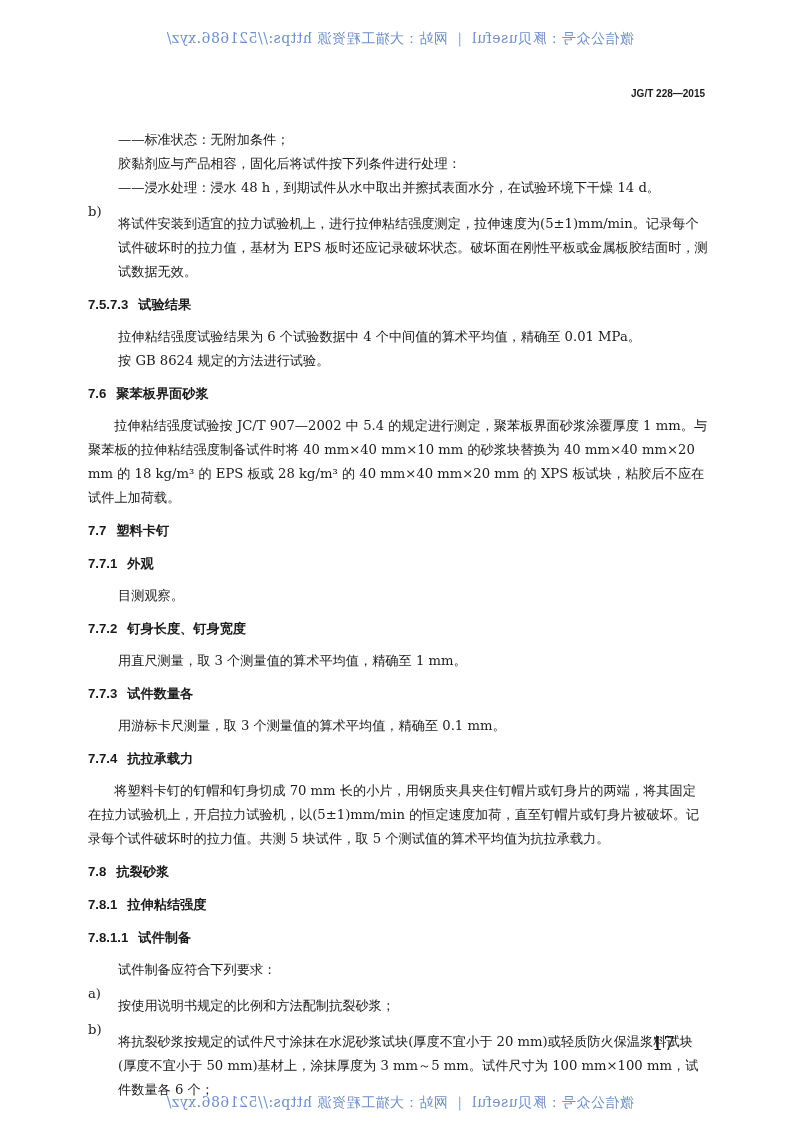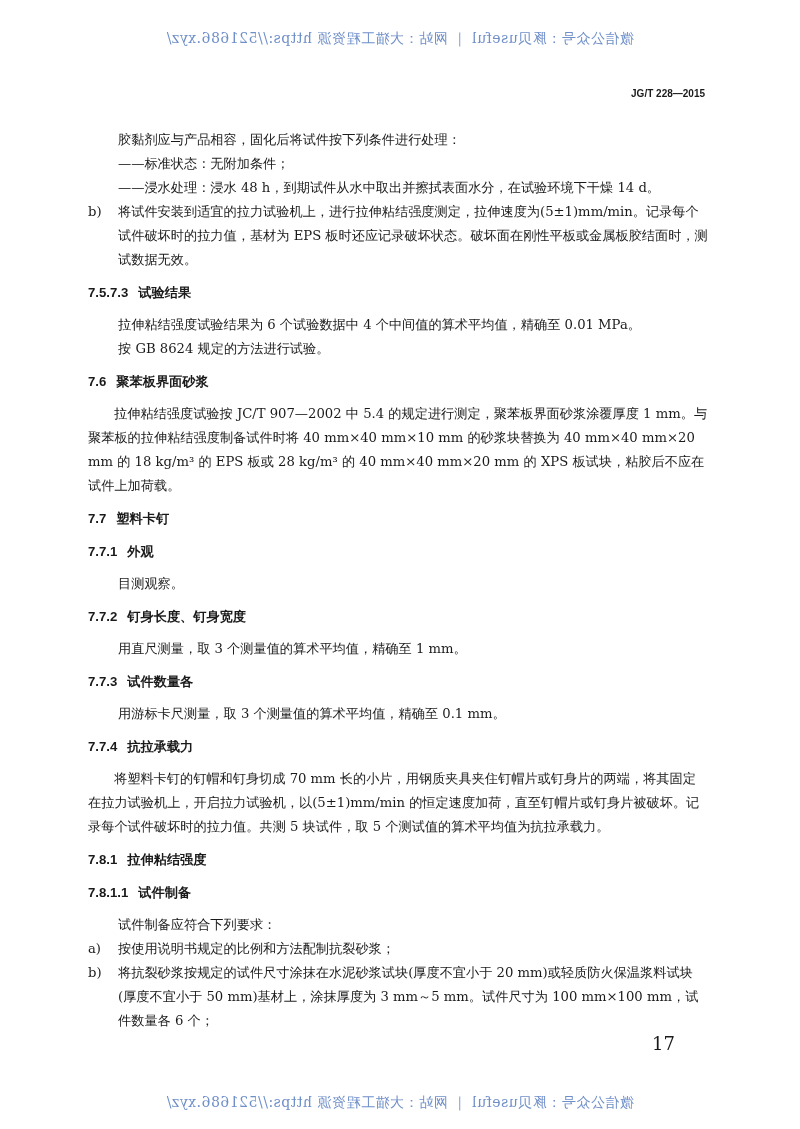--- a/index.html
+++ b/index.html
@@ -10,34 +10,34 @@
         font-family:"DejaVu Serif",serif; letter-spacing:0.5px; }
   .wm.top { top:30px; }
   .wm.bottom { top:1094px; }
   .std-code { position:absolute; top:88px; right:95px; font-family:"Liberation Sans",sans-serif;
               font-weight:bold; font-size:10px; }
   .content { position:absolute; left:88px; top:128px; width:620px; font-size:13.2px; line-height:24px; }
   .p { margin:0; }
   .indent { padding-left:30px; }
   .item { display:flex; }
   .item .lbl { width:30px; flex:none; }
-  .item .txt { flex:1; }
+  .item .txt { flex:1;margin-top:12px; }
   .head { font-family:"Liberation Sans",sans-serif; font-weight:bold; font-size:13.2px; margin:9px 0 8px 0; }
   .head .num { display:inline-block; margin-right:10px; }
   .pageno { position:absolute; top:1033px; right:125px; font-size:18px; }
 </style>
 </head>
 <body>
 
 <div class="wm top">微信公众号：豚贝useful ｜ 网站：大猫工程资源 https://521686.xyz/</div>
 <div class="std-code">JG/T 228—2015</div>
 
 <div class="content">
+  <p class="p indent">——标准状态：无附加条件；</p>
   <p class="p indent">胶黏剂应与产品相容，固化后将试件按下列条件进行处理：</p>
-  <p class="p indent">——标准状态：无附加条件；</p>
   <p class="p indent">——浸水处理：浸水 48 h，到期试件从水中取出并擦拭表面水分，在试验环境下干燥 14 d。</p>
   <div class="item">
     <span class="lbl">b)</span>
     <span class="txt">将试件安装到适宜的拉力试验机上，进行拉伸粘结强度测定，拉伸速度为(5±1)mm/min。记录每个试件破坏时的拉力值，基材为 EPS 板时还应记录破坏状态。破坏面在刚性平板或金属板胶结面时，测试数据无效。</span>
   </div>
 
   <div class="head"><span class="num">7.5.7.3</span><span>试验结果</span></div>
   <p class="p indent">拉伸粘结强度试验结果为 6 个试验数据中 4 个中间值的算术平均值，精确至 0.01 MPa。</p>
 
   <p class="p indent">按 GB 8624 规定的方法进行试验。</p>
@@ -52,20 +52,21 @@
 
   <div class="head"><span class="num">7.7.2</span><span>钉身长度、钉身宽度</span></div>
   <p class="p indent">用直尺测量，取 3 个测量值的算术平均值，精确至 1 mm。</p>
 
   <div class="head"><span class="num">7.7.3</span><span>试件数量各</span></div>
   <p class="p indent">用游标卡尺测量，取 3 个测量值的算术平均值，精确至 0.1 mm。</p>
 
   <div class="head"><span class="num">7.7.4</span><span>抗拉承载力</span></div>
   <p class="p" style="text-indent:26px">将塑料卡钉的钉帽和钉身切成 70 mm 长的小片，用钢质夹具夹住钉帽片或钉身片的两端，将其固定在拉力试验机上，开启拉力试验机，以(5±1)mm/min 的恒定速度加荷，直至钉帽片或钉身片被破坏。记录每个试件破坏时的拉力值。共测 5 块试件，取 5 个测试值的算术平均值为抗拉承载力。</p>
 
+  <div class="head"><span class="num">7.8</span><span>抗裂砂浆</span></div>
   <div class="head"><span class="num">7.8.1</span><span>拉伸粘结强度</span></div>
   <div class="head"><span class="num">7.8.1.1</span><span>试件制备</span></div>
   <p class="p indent">试件制备应符合下列要求：</p>
   <div class="item">
     <span class="lbl">a)</span>
     <span class="txt">按使用说明书规定的比例和方法配制抗裂砂浆；</span>
   </div>
   <div class="item">
     <span class="lbl">b)</span>
     <span class="txt">将抗裂砂浆按规定的试件尺寸涂抹在水泥砂浆试块(厚度不宜小于 20 mm)或轻质防火保温浆料试块(厚度不宜小于 50 mm)基材上，涂抹厚度为 3 mm～5 mm。试件尺寸为 100 mm×100 mm，试件数量各 6 个；</span>

